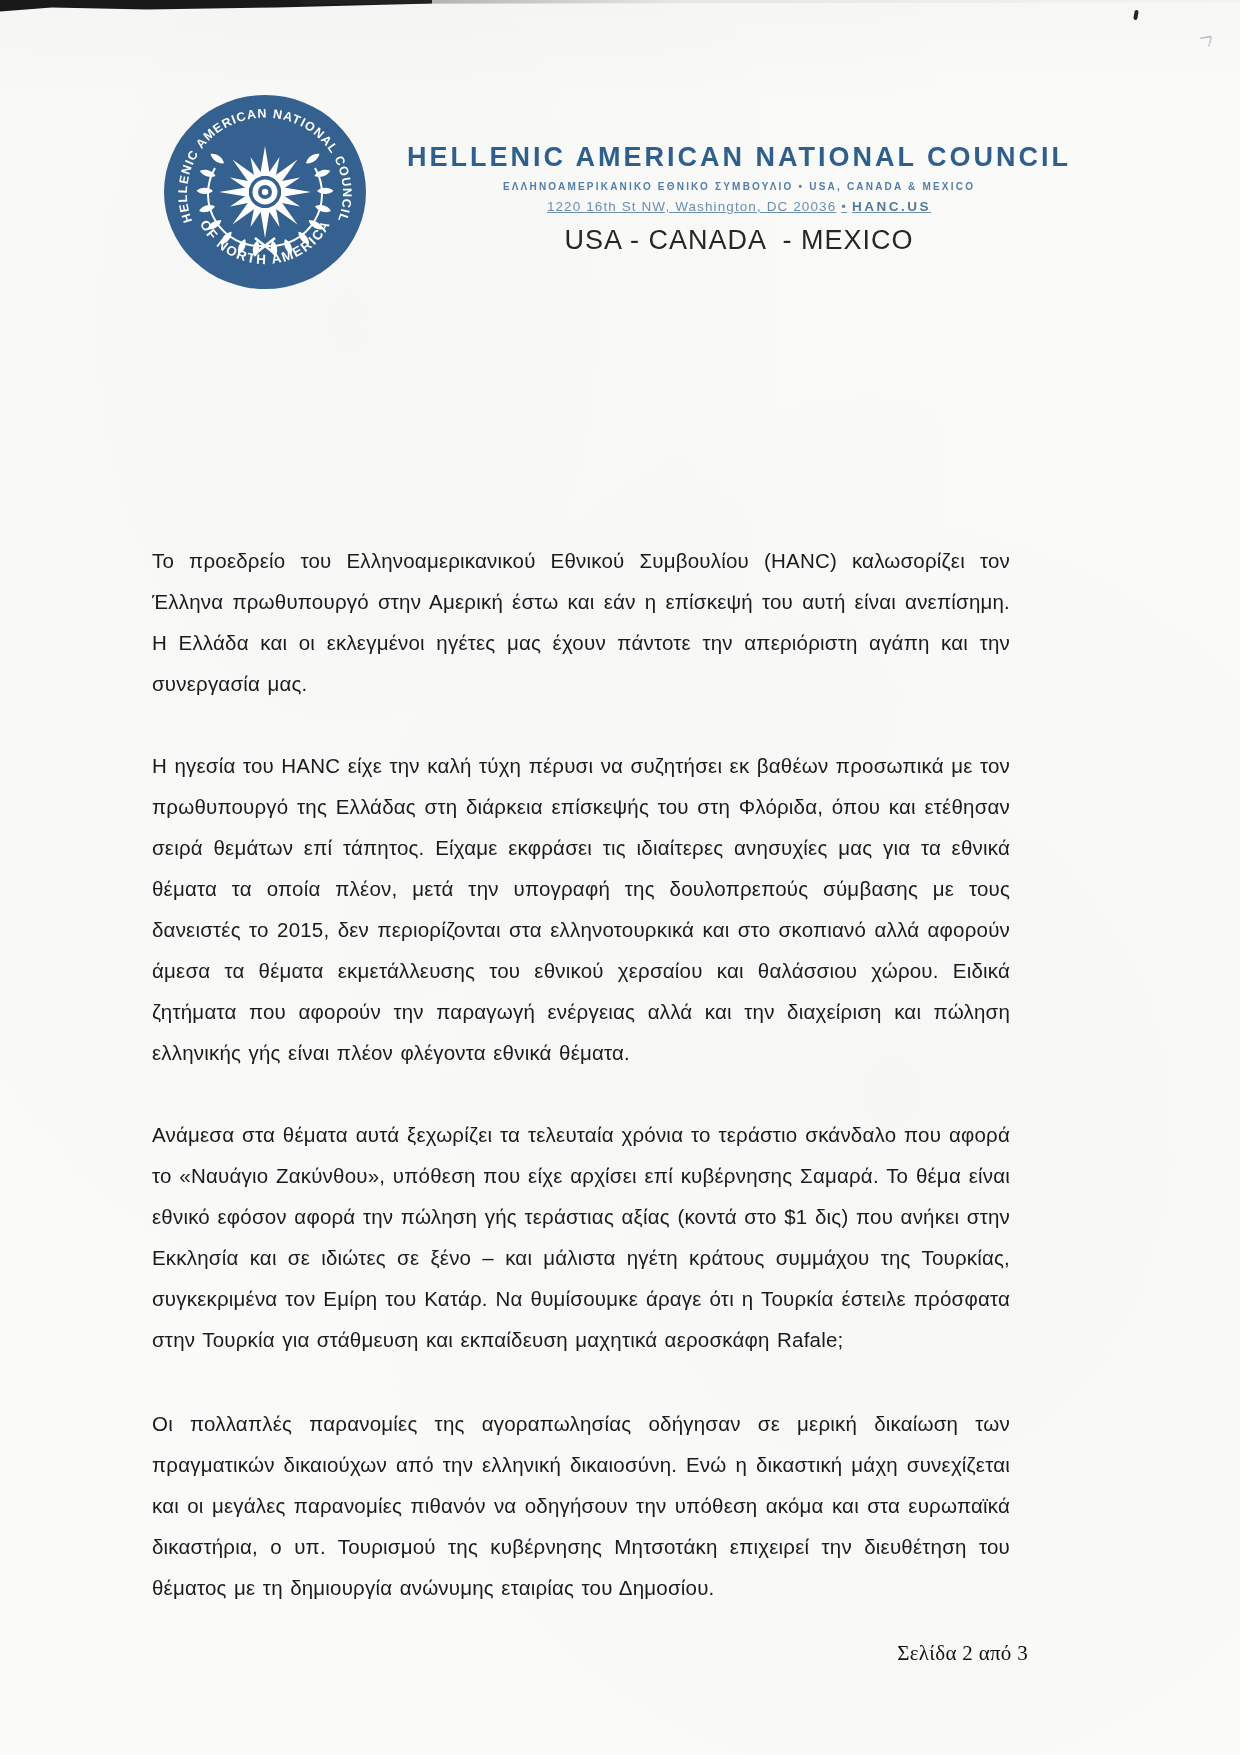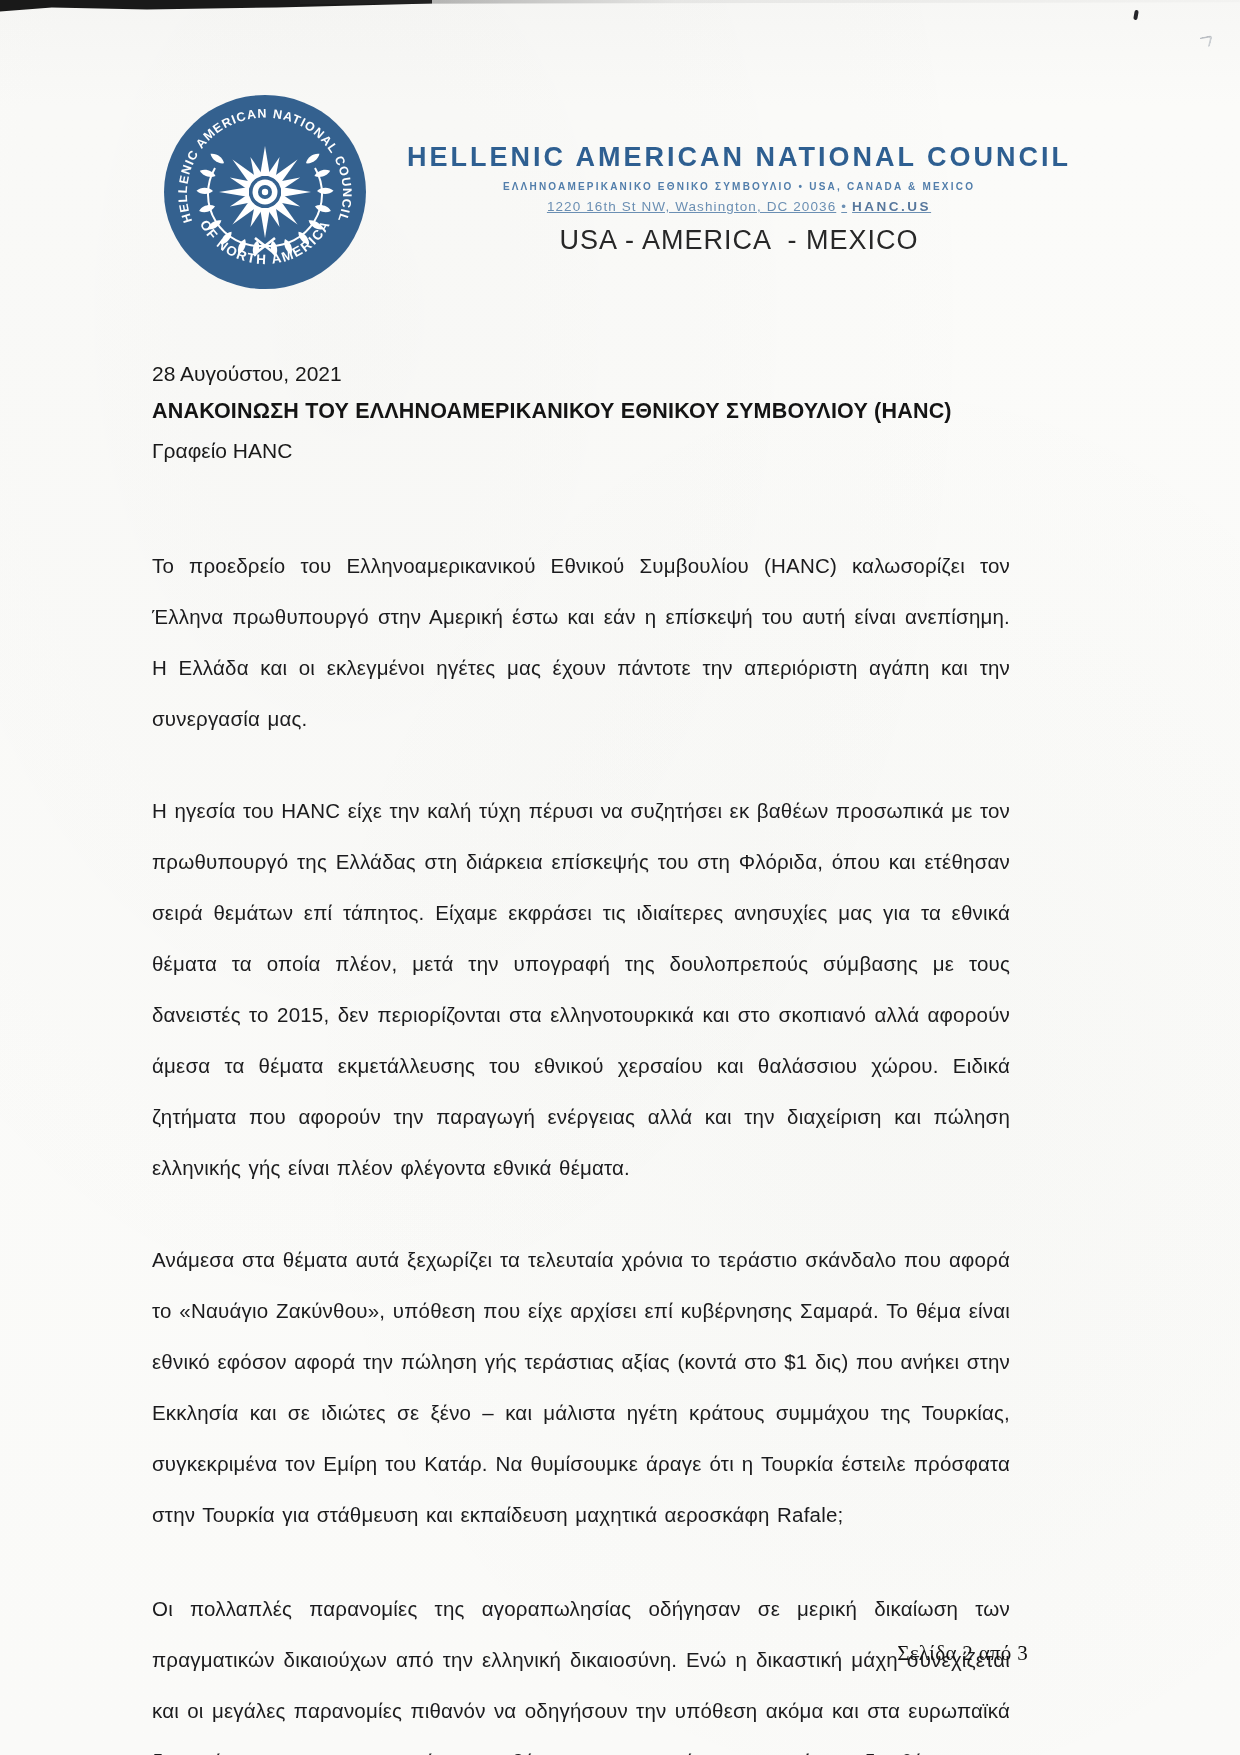--- a/index.html
+++ b/index.html
@@ -57,21 +57,21 @@
   
   .meta{position:absolute;top:362px;left:152px;width:862px;}
   .meta .date{font-size:21px;color:#191919;}
   .meta .title{
     margin:13px 0 0 0;font-size:21.5px;font-weight:bold;color:#141414;letter-spacing:.2px;
   }
   .meta .office{margin-top:15px;font-size:21px;color:#191919;}
   
   .body-text{position:absolute;top:540px;left:152px;width:862px;}
   .body-text p{
-    margin:0 4px 41px 0;font-size:20.5px;line-height:51px;text-align:justify;
+    margin:0 4px 41px 0;font-size:20.5px;line-height:41px;text-align:justify;
     color:#1b1b1d;letter-spacing:.2px;word-spacing:1.5px;
   }
   .body-text p.gap-large{margin-bottom:43px;}
   
   .page-footer{
     position:absolute;top:1641px;left:166px;width:862px;text-align:right;
     font-family:"Liberation Serif", serif;font-size:21px;color:#121212;letter-spacing:.3px;
   }
 </style>
 </head>
@@ -145,29 +145,24 @@
           <circle cx="105" cy="100" r="12.5" fill="#fff"></circle>
           <circle cx="105" cy="100" r="7" fill="#34618f"></circle>
           <circle cx="105" cy="100" r="3.2" fill="#fff"></circle>
         </g>
       </svg>
     </div>
     <div class="head-text">
       <div class="org-name">HELLENIC AMERICAN NATIONAL COUNCIL</div>
       <div class="org-sub"><span>ΕΛΛΗΝΟΑΜΕΡΙΚΑΝΙΚΟ ΕΘΝΙΚΟ ΣΥΜΒΟΥΛΙΟ</span><span class="sep">•</span><span>USA, CANADA &amp; MEXICO</span></div>
       <div class="org-address"><span>1220 16th St NW, Washington, DC 20036</span><span class="sep">•</span><span class="site">HANC.US</span></div>
-      <div class="org-regions">USA - AMERICA  - MEXICO</div>
+      <div class="org-regions">USA - CANADA  - MEXICO</div>
     </div>
   </header>
 
-  <section class="meta">
-    <div class="date">28 Αυγούστου, 2021</div>
-    <h1 class="title">ΑΝΑΚΟΙΝΩΣΗ ΤΟΥ ΕΛΛΗΝΟΑΜΕΡΙΚΑΝΙΚΟΥ ΕΘΝΙΚΟΥ ΣΥΜΒΟΥΛΙΟΥ (HANC)</h1>
-    <div class="office">Γραφείο HANC</div>
-  </section>
 
   <section class="body-text">
     <p>Το προεδρείο του Ελληνοαμερικανικού Εθνικού Συμβουλίου (HANC) καλωσορίζει τον Έλληνα πρωθυπουργό στην Αμερική έστω και εάν η επίσκεψή του αυτή είναι ανεπίσημη.  Η Ελλάδα και οι εκλεγμένοι ηγέτες μας έχουν πάντοτε την απεριόριστη αγάπη και την συνεργασία μας.</p>
     <p>Η ηγεσία του HANC είχε την καλή τύχη πέρυσι να συζητήσει εκ βαθέων προσωπικά με τον πρωθυπουργό της Ελλάδας στη διάρκεια επίσκεψής του στη Φλόριδα, όπου και ετέθησαν σειρά θεμάτων επί τάπητος. Είχαμε εκφράσει τις ιδιαίτερες ανησυχίες μας για τα εθνικά θέματα τα οποία πλέον, μετά την υπογραφή της δουλοπρεπούς σύμβασης με τους δανειστές το 2015, δεν περιορίζονται στα ελληνοτουρκικά και στο σκοπιανό αλλά αφορούν άμεσα τα θέματα εκμετάλλευσης του εθνικού χερσαίου και θαλάσσιου χώρου. Ειδικά ζητήματα που αφορούν την παραγωγή ενέργειας αλλά και την διαχείριση και πώληση ελληνικής γής είναι πλέον φλέγοντα εθνικά θέματα.</p>
     <p class="gap-large">Ανάμεσα στα θέματα αυτά ξεχωρίζει τα τελευταία χρόνια το τεράστιο σκάνδαλο που αφορά το «Ναυάγιο Ζακύνθου», υπόθεση που είχε αρχίσει επί κυβέρνησης Σαμαρά. Το θέμα είναι εθνικό εφόσον αφορά την πώληση γής τεράστιας αξίας (κοντά στο $1 δις) που ανήκει στην Εκκλησία και σε ιδιώτες σε ξένο – και μάλιστα ηγέτη κράτους συμμάχου της Τουρκίας, συγκεκριμένα τον Εμίρη του Κατάρ. Να θυμίσουμκε άραγε ότι η Τουρκία έστειλε πρόσφατα στην Τουρκία για στάθμευση και εκπαίδευση μαχητικά αεροσκάφη Rafale;</p>
     <p>Οι πολλαπλές παρανομίες της αγοραπωλησίας οδήγησαν σε μερική δικαίωση των πραγματικών δικαιούχων από την ελληνική δικαιοσύνη. Ενώ η δικαστική μάχη συνεχίζεται και οι μεγάλες παρανομίες πιθανόν να οδηγήσουν την υπόθεση ακόμα και στα ευρωπαϊκά δικαστήρια, ο υπ. Τουρισμού της κυβέρνησης Μητσοτάκη επιχειρεί την διευθέτηση του θέματος με τη δημιουργία ανώνυμης εταιρίας του Δημοσίου.</p>
   </section>
 
   <footer class="page-footer">Σελίδα 2 από 3</footer>
 

